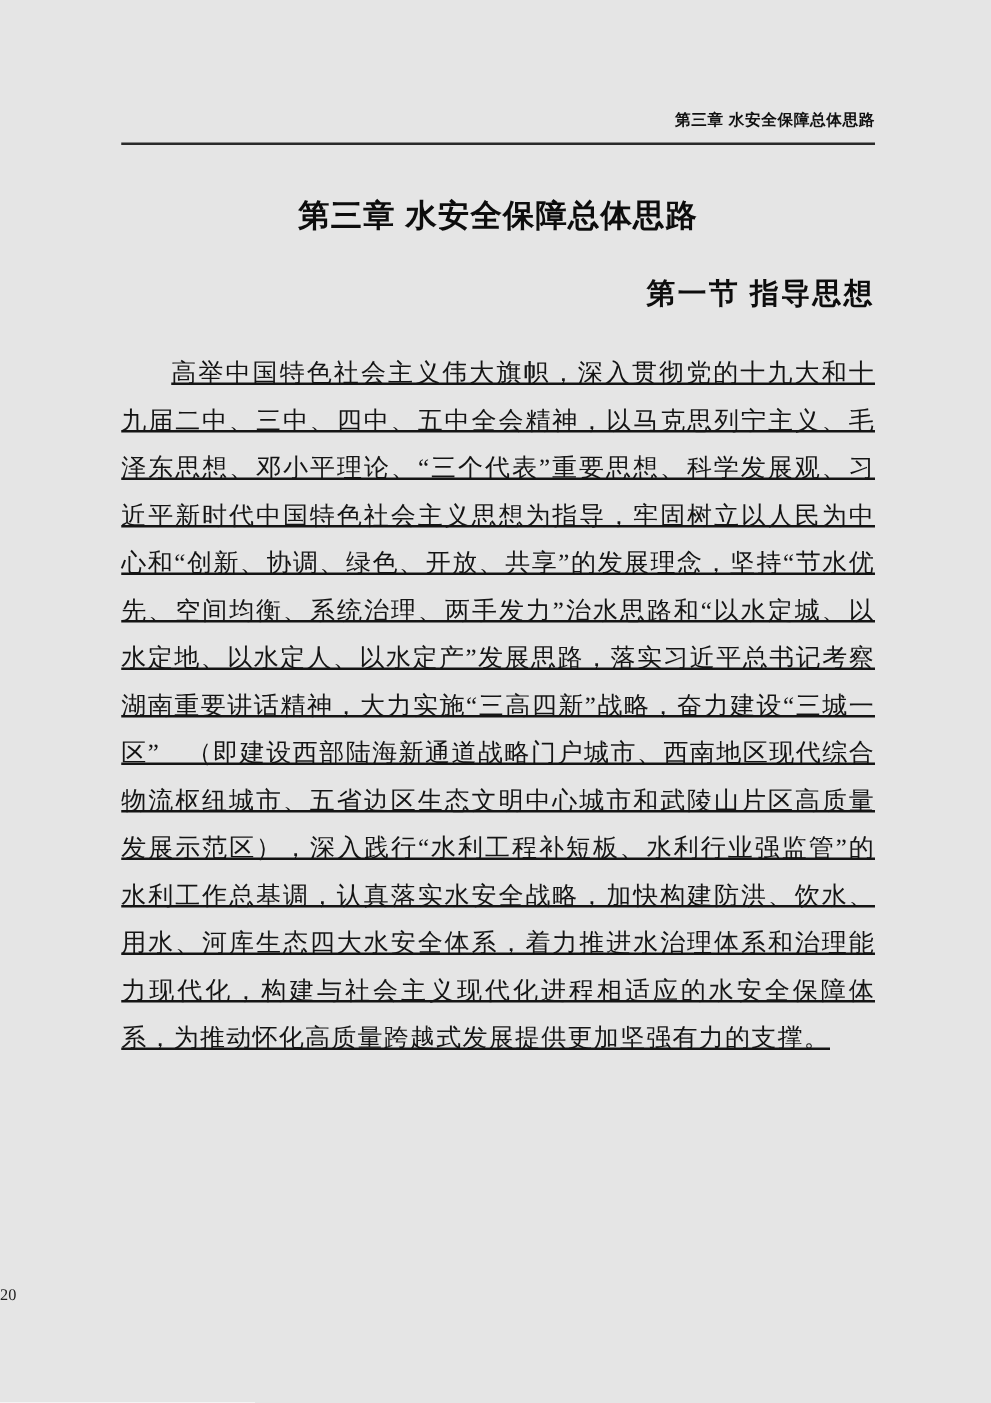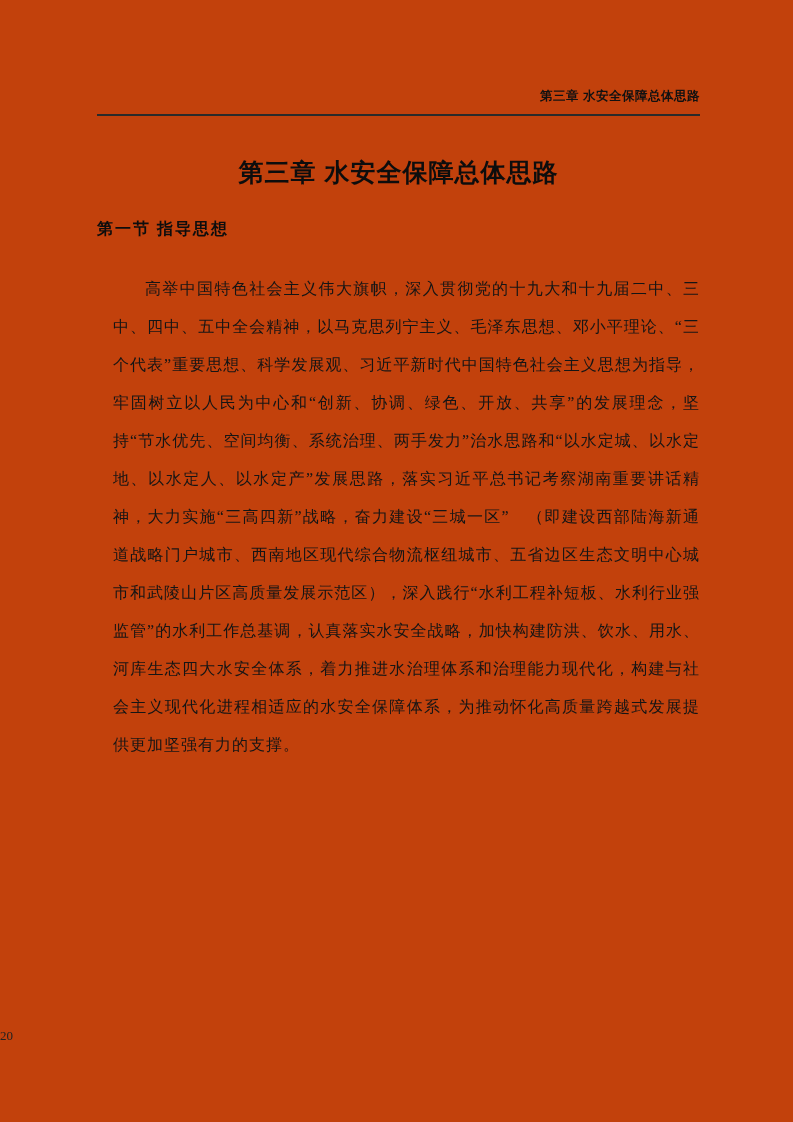--- a/index.html
+++ b/index.html
@@ -5,21 +5,21 @@
   html, body {
     margin: 0;
     padding: 0;
     background: #ffffff;
   }
   .page {
     position: relative;
     width: 793px;
     height: 1122px;
     margin: 0 auto;
-    background: #c2410c;
+    background: #e5e5e5;
     box-sizing: border-box;
     padding: 88px 93px 0 97px;
     font-family: "Liberation Serif", "DejaVu Serif", serif;
     color: #1a1a1a;
     overflow: hidden;
   }
   .running-header {
     text-align: right;
     font-family: "Liberation Sans", "DejaVu Sans", sans-serif;
     font-size: 12.5px;
@@ -33,36 +33,37 @@
     margin: 40px 0 0 0;
     text-align: center;
     font-family: "Liberation Sans", "DejaVu Sans", sans-serif;
     font-size: 25px;
     font-weight: bold;
     letter-spacing: 1px;
     color: #0d0d0d;
   }
   .section-title {
     margin: 30px 0 0 0;
-    text-align: left;
+    text-align: right;
     font-family: "Liberation Serif", "DejaVu Serif", serif;
-    font-size: 16px;
+    font-size: 23px;
     font-weight: bold;
     letter-spacing: 2px;
     color: #0d0d0d;
   }
   .body-paragraph {
-    margin: 30px 0 0 16px;
-    font-size: 16px;
+    margin: 30px 0 0 0;
+    font-size: 20px;
     line-height: 38px;
     letter-spacing: 1px;
     text-align: justify;
     text-justify: inter-character;
     text-indent: 2em;
     color: #151515;
+    text-decoration: underline;
   }
   .page-footer {
     position: absolute;
     left: 0;
     bottom: 78px;
     width: 100%;
     font-size: 13px;
     color: #222222;
     font-family: "Liberation Serif", "DejaVu Serif", serif;
   }

